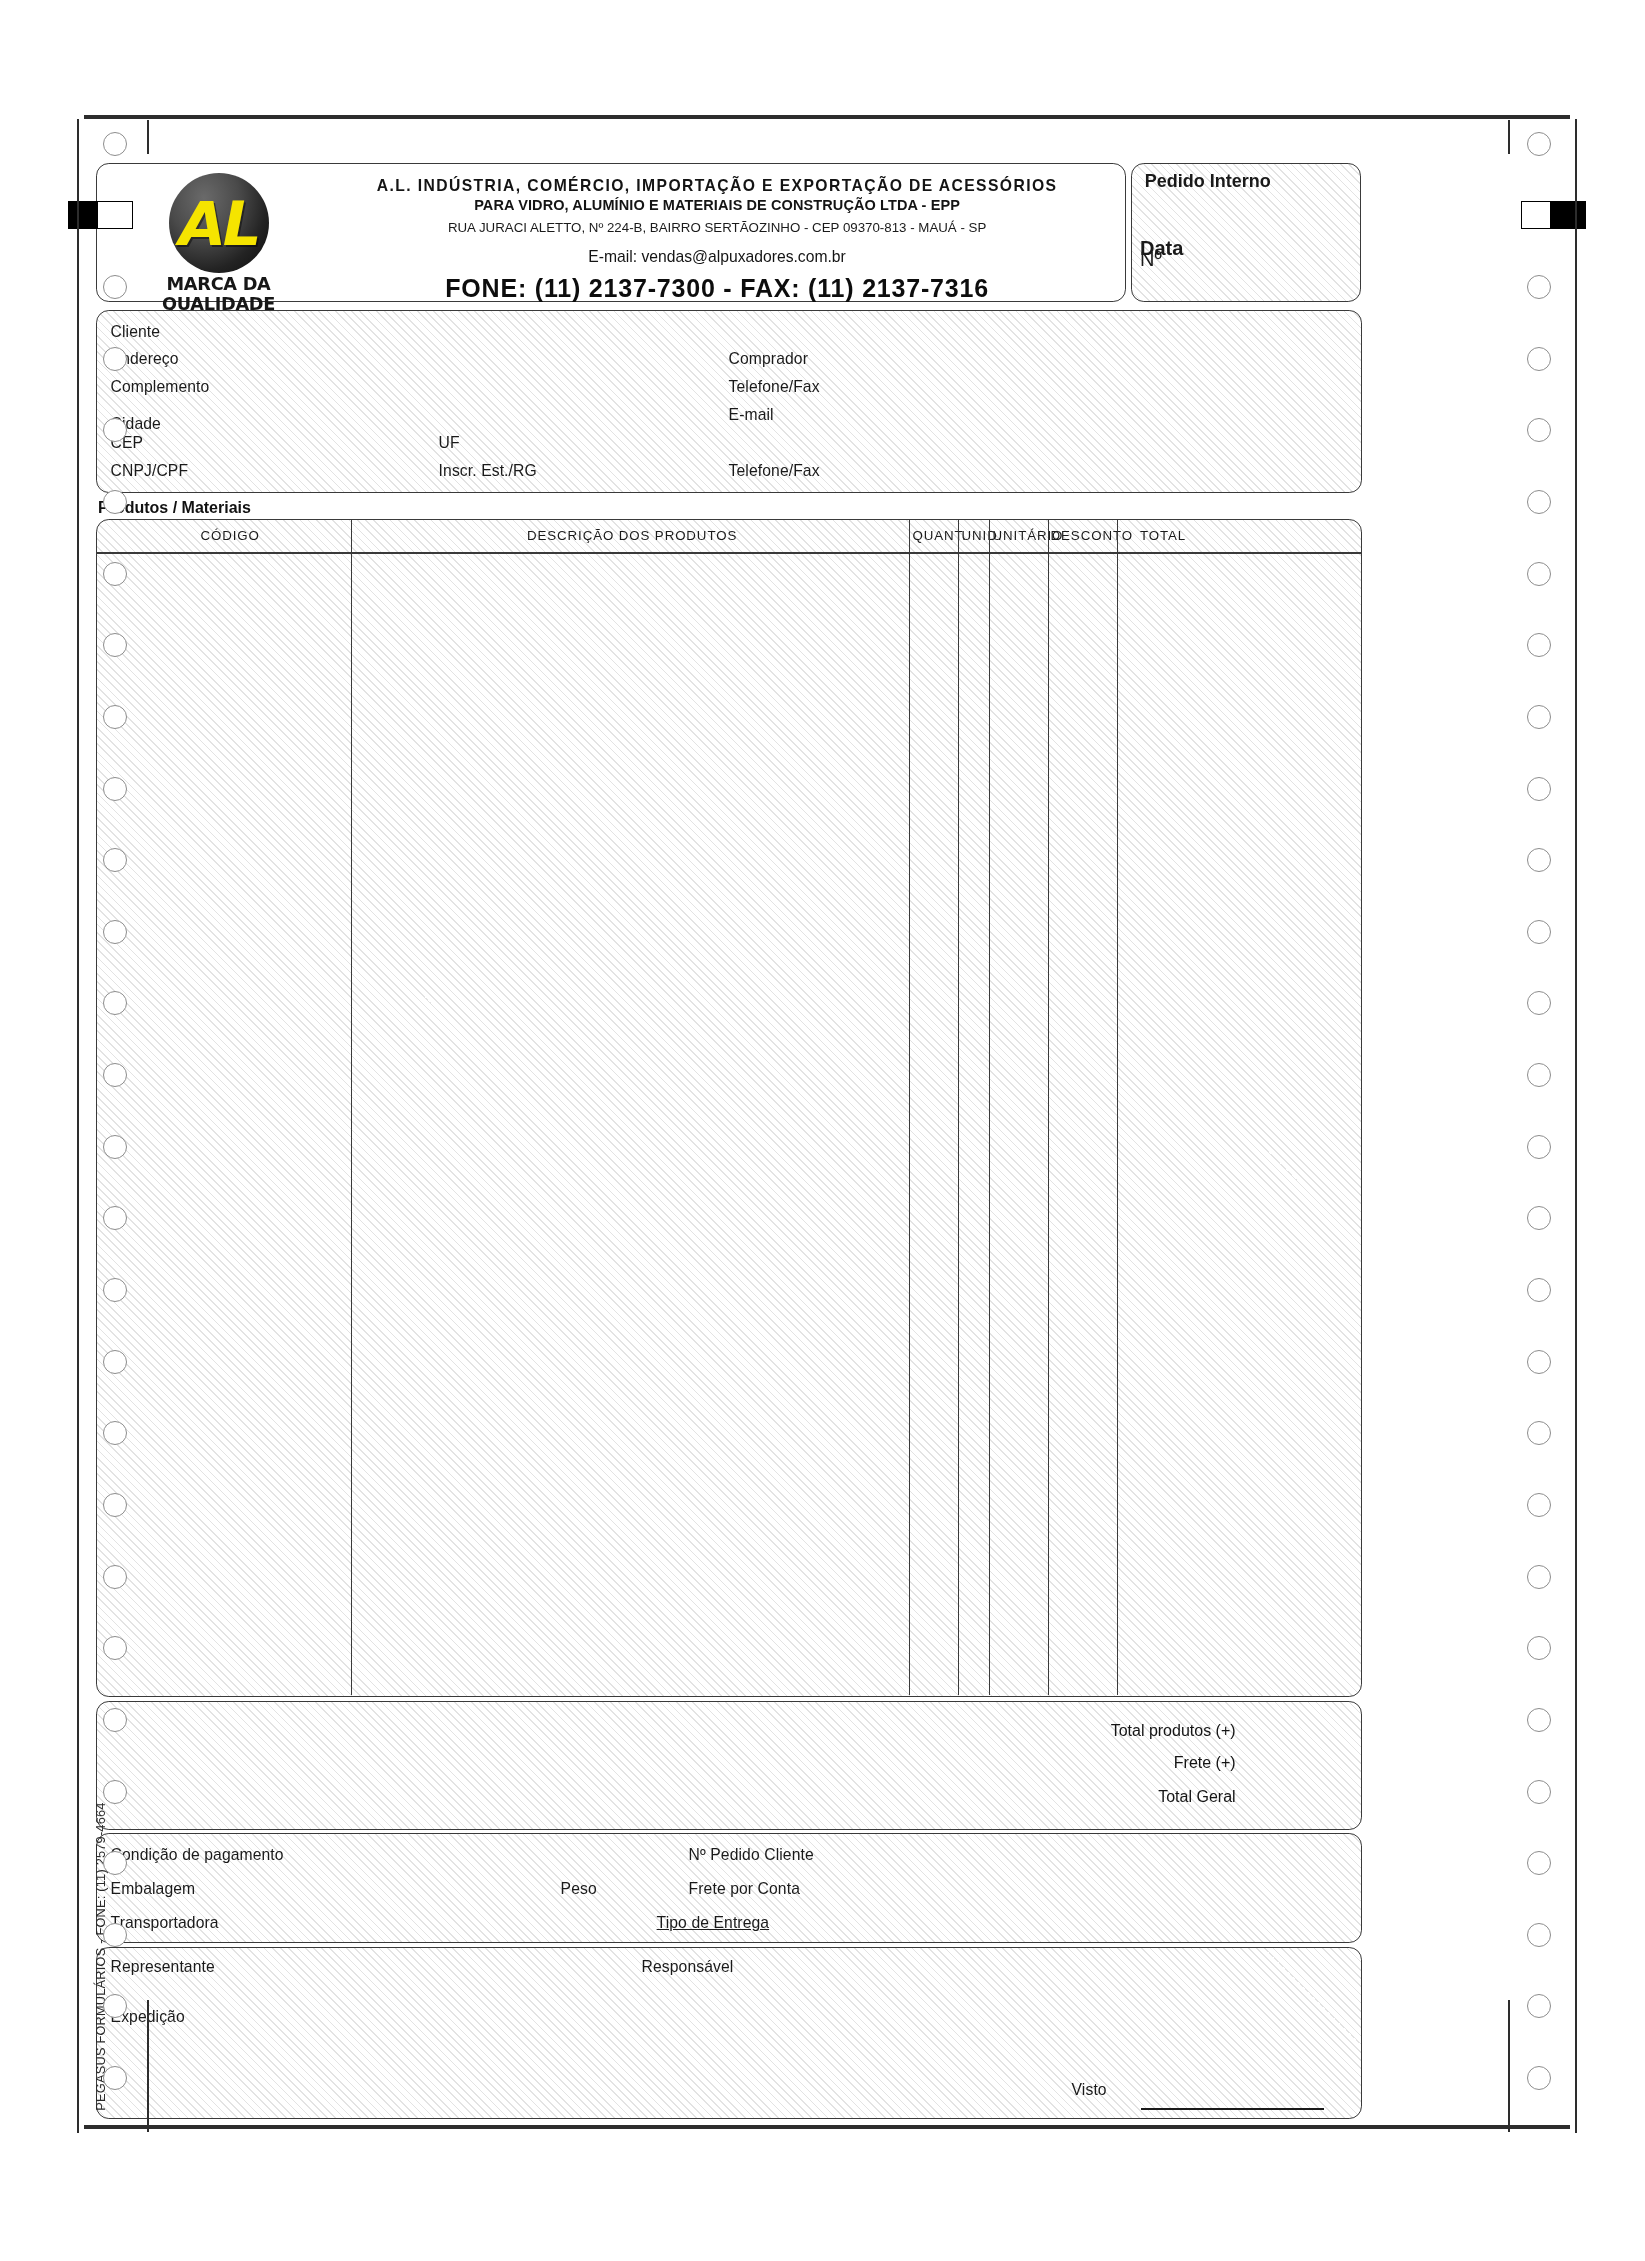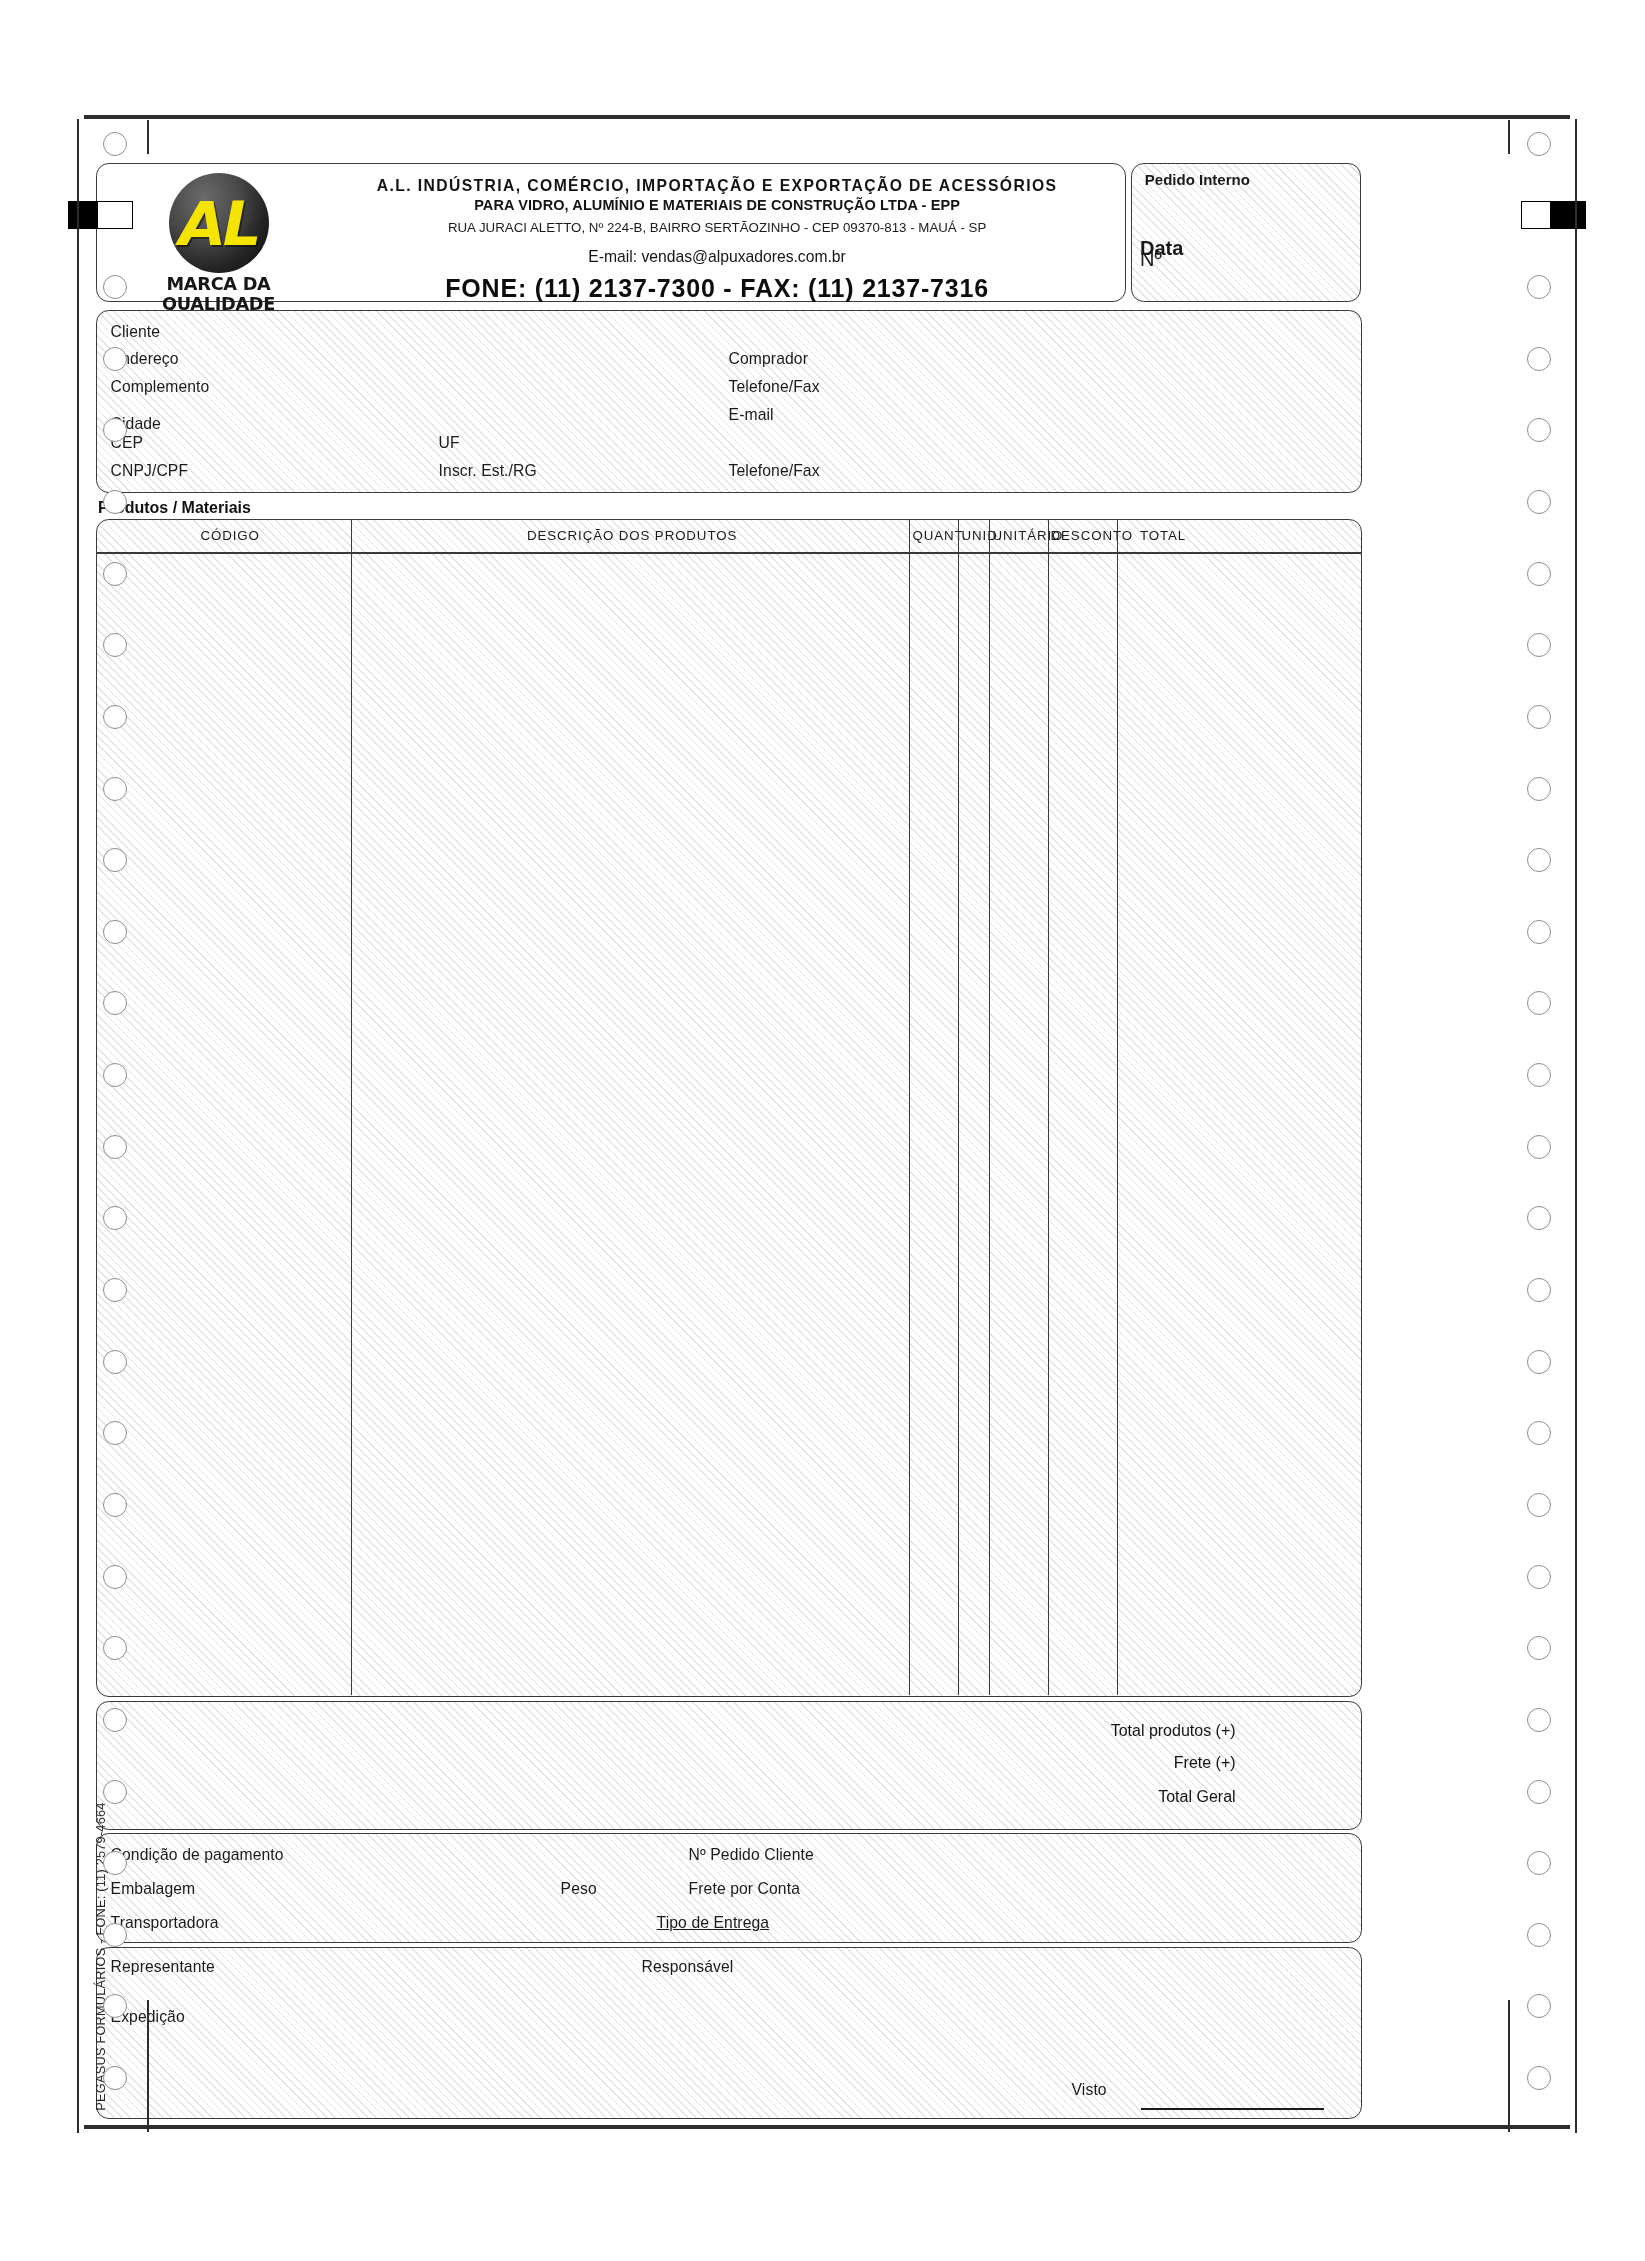--- a/index.html
+++ b/index.html
@@ -149,21 +149,21 @@
     text-align: center; font-size: 15.7px; color: #141414;
   }
   #co-fone {
     position: absolute; left: 226px; top: 110px; width: 789px;
     text-align: center; font-weight: bold; font-size: 25px;
     letter-spacing: 0.8px; color: #0d0d0d;
   }
 
   #pi-title {
     position: absolute; left: 12.8px; top: 7px;
-    font-weight: bold; font-size: 15px; color: #1a1a1a; text-align: center;
+    font-weight: bold; font-size: 18px; color: #1a1a1a; text-align: center;
   }
   #pi-num {
     position: absolute; left: 8px; top: 42px;
     font-weight: normal; font-size: 20px; color: #1a1a1a; margin-top: 42px;
   }
   #pi-data {
     position: absolute; left: 8px; top: 73px;
     font-weight: bold; font-size: 20px; color: #1a1a1a;
   }
 

